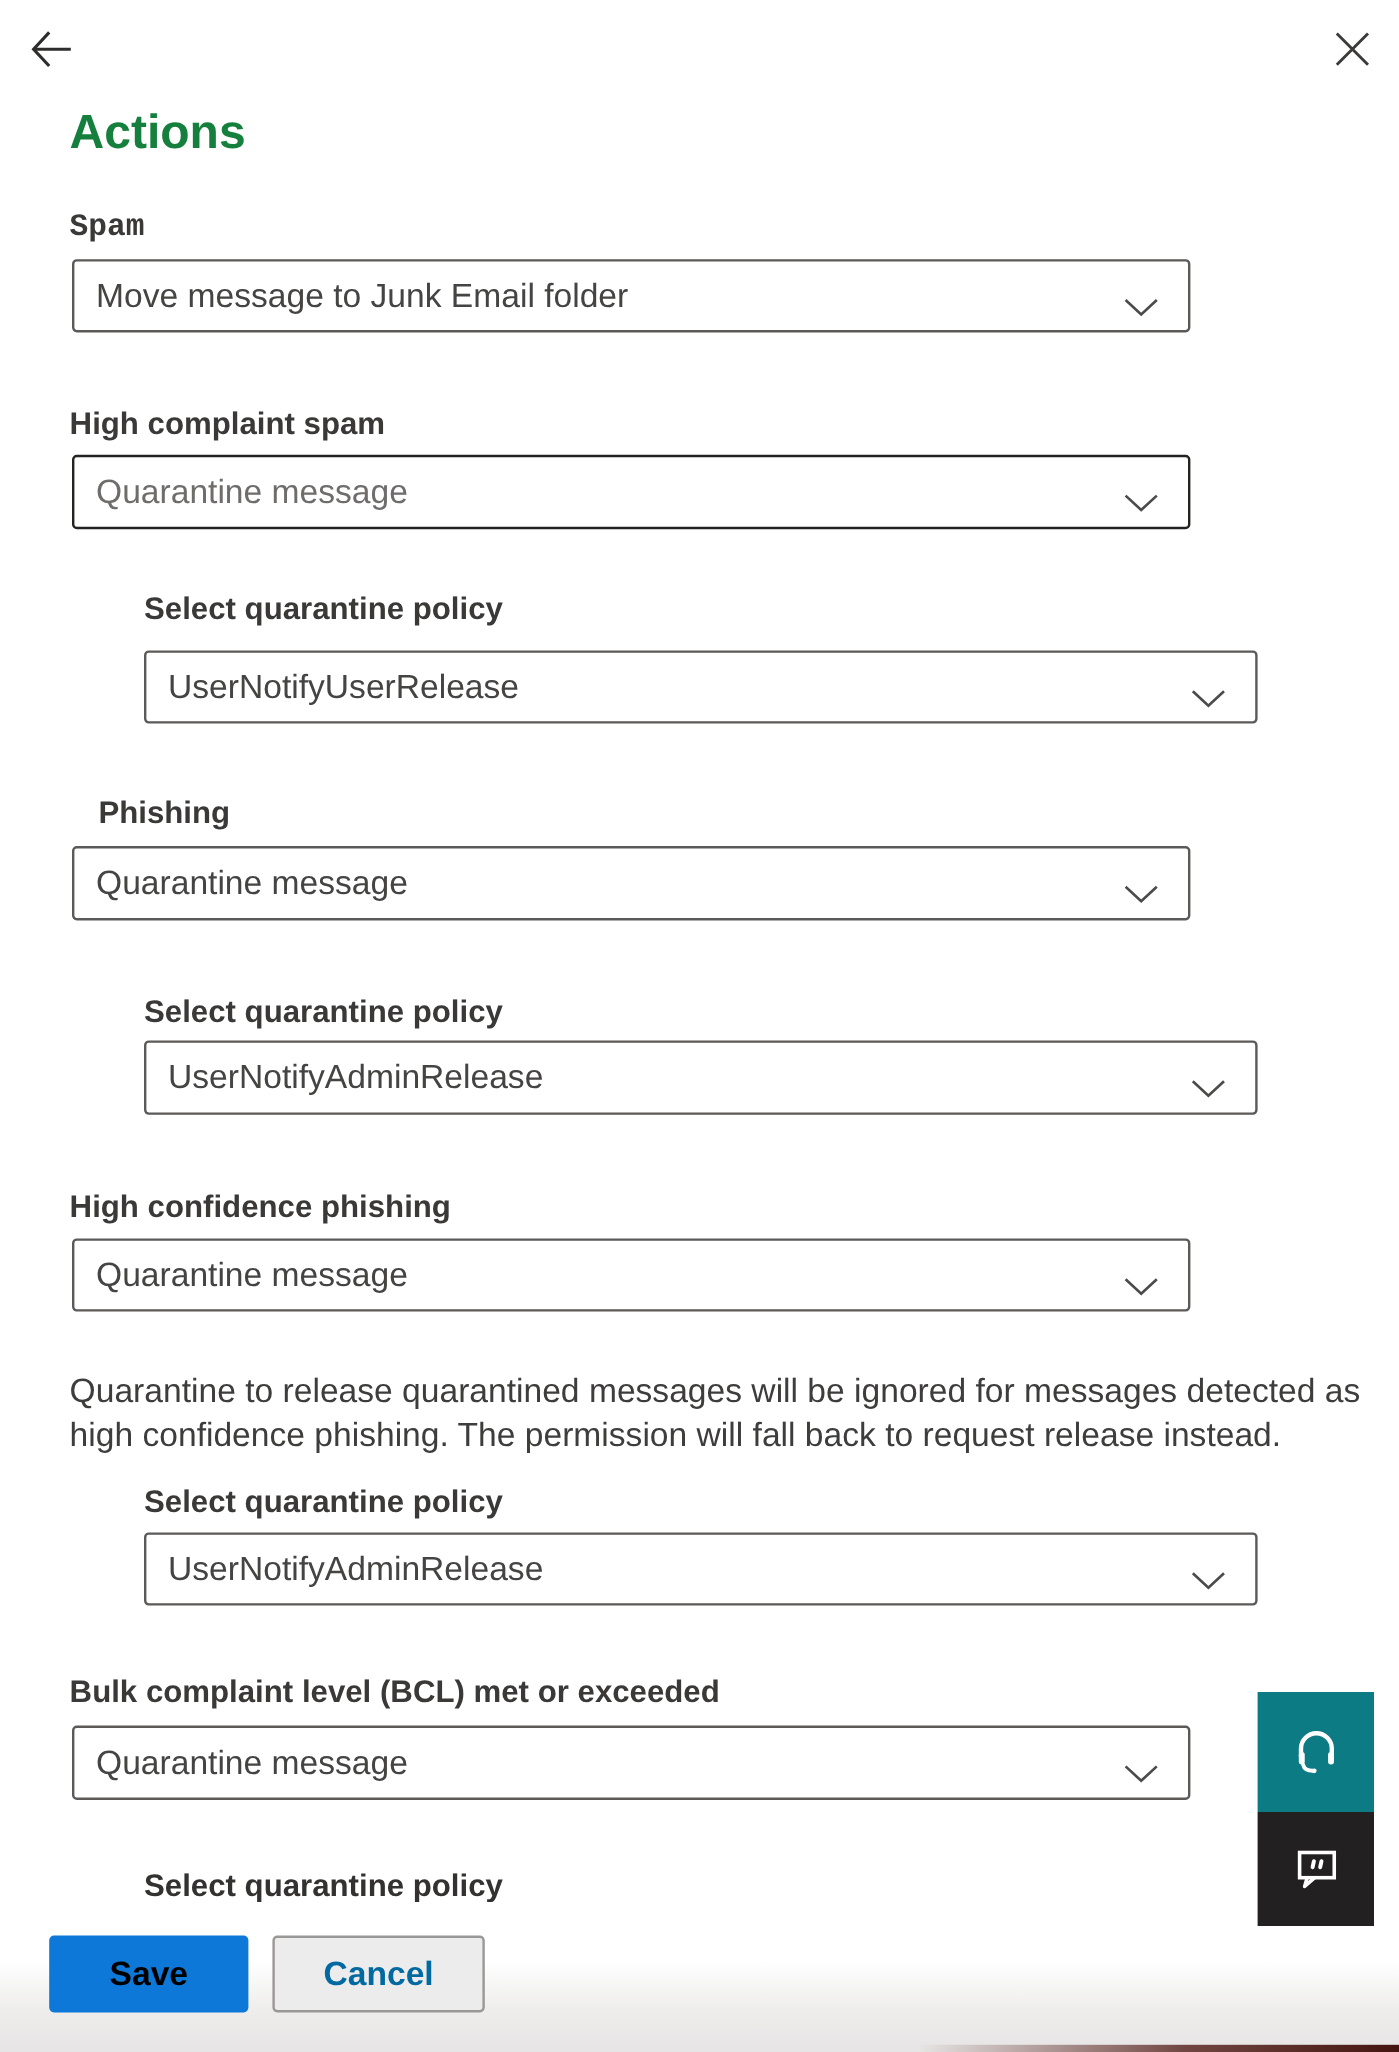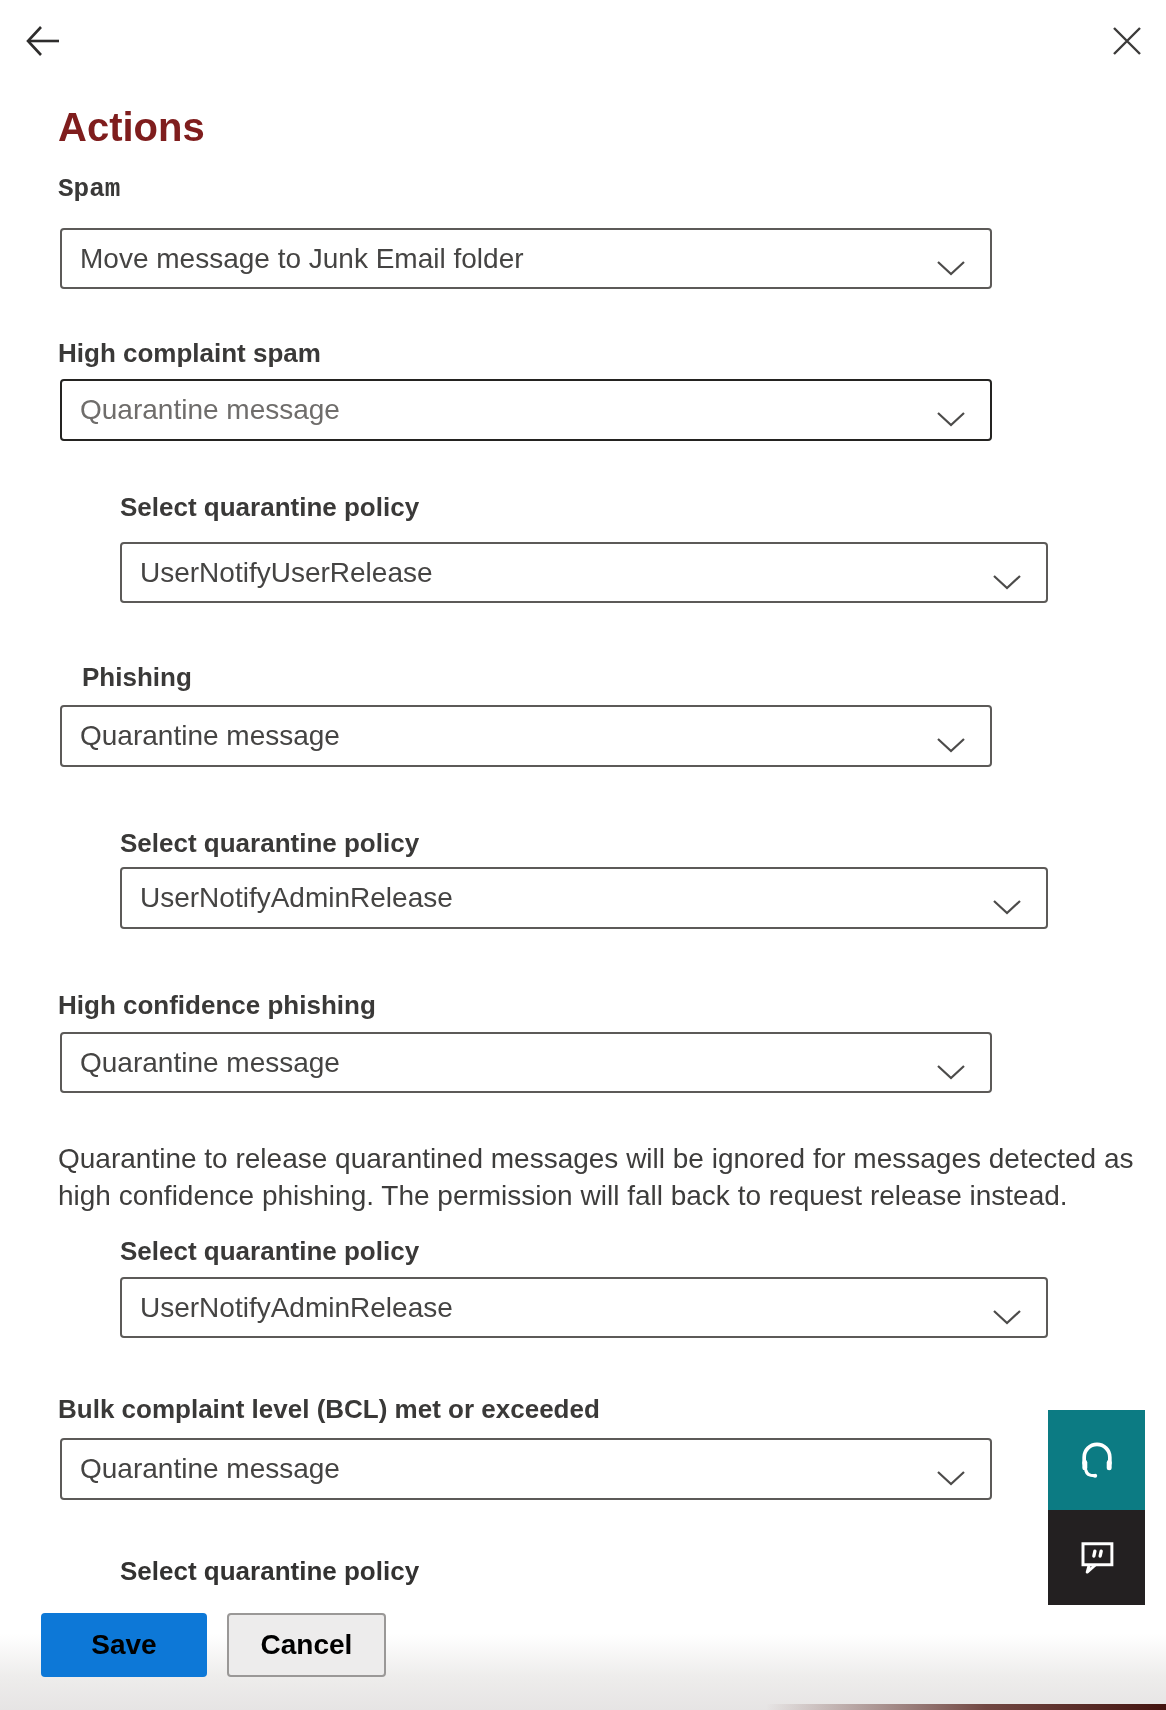--- a/index.html
+++ b/index.html
@@ -11,40 +11,40 @@
     font-family:"Liberation Sans", sans-serif;
   }
   .abs{position:absolute;}
 
   
   .icon-btn{background:transparent;border:none;padding:0;cursor:pointer;}
   #back-button{left:20px;top:20px;width:46px;height:44px;}
   #close-button{left:1104px;top:20px;width:46px;height:44px;}
 
   
-  #page-title{left:58px;top:105px;font-size:40px;font-weight:700;color:#7f1d1d;letter-spacing:0;}
+  #page-title{left:58px;top:88px;font-size:40px;font-weight:700;color:#15803d;letter-spacing:0;}
   .field-label{font-size:26px;font-weight:600;color:#3a3938;white-space:nowrap;}
 
   
   .select{
     box-sizing:border-box;
     border:2px solid #5c5a58;
     border-radius:4px;
     background:#ffffff;
     display:flex;align-items:center;
     padding:0 60px 0 18px;
     font-size:28px;color:#454443;
     cursor:pointer;
   }
   .select.focus{border-color:#242321;}
   .select.dim .select-value{color:#6f6d6b;}
   .select-value{white-space:nowrap;overflow:hidden;text-overflow:ellipsis;}
   .select .chev{position:absolute;right:24px;top:50%;margin-top:-8px;}
 
-  #spam-select   {left:60px; top:228px; width:932px;height:61px;}
+  #spam-select   {left:60px; top:216px; width:932px;height:61px;}
   #hcs-select    {left:60px; top:379px; width:932px;height:62px;}
   #hcs-policy-select  {left:120px;top:542px; width:928px;height:61px;}
   #phish-select  {left:60px; top:705px; width:932px;height:62px;}
   #phish-policy-select{left:120px;top:867px; width:928px;height:62px;}
   #hcp-select    {left:60px; top:1032px;width:932px;height:61px;}
   #hcp-policy-select  {left:120px;top:1277px;width:928px;height:61px;}
   #bcl-select    {left:60px; top:1438px;width:932px;height:62px;}
 
   #spam-label {left:58px;top:174px;font-family:Liberation Mono, monospace;}
   #hcs-label  {left:58px;top:338px;}
@@ -66,21 +66,21 @@
   #bcl-policy-clip .field-label{color:#333231;}
 
   
   .btn{
     box-sizing:border-box;border:none;border-radius:4px;
     font-family:"Liberation Sans", sans-serif;
     font-size:28px;font-weight:600;cursor:pointer;
     display:flex;align-items:center;justify-content:center;
   }
   #save-button{left:41px;top:1613px;width:166px;height:64px;background:#0d78d7;color:#000000;}
-  #cancel-button{left:227px;top:1613px;width:159px;height:64px;background:#edecec;border:2px solid #9a9897;color:#000000;}
+  #cancel-button{left:227px;top:1613px;width:177px;height:64px;background:#edecec;border:2px solid #9a9897;color:#0369a1;}
 
   
   #help-button{left:1048px;top:1410px;width:97px;height:100px;background:#0c7b83;border:none;display:flex;align-items:center;justify-content:center;cursor:pointer;}
   #feedback-button{left:1048px;top:1510px;width:97px;height:95px;background:#232021;border:none;display:flex;align-items:center;justify-content:center;cursor:pointer;}
 
   
   #bottom-gradient{left:0;top:1634px;width:1166px;height:76px;background:linear-gradient(180deg, rgba(237,236,236,0) 0%, #eeedec 55%, #e6e4e4 100%);pointer-events:none;}
   #red-sliver{right:0;bottom:0;width:400px;height:6px;background:linear-gradient(90deg, rgba(80,26,20,0) 0%, rgba(80,26,20,0.78) 55%, #441410 100%);pointer-events:none;}
 </style>
 </head>

